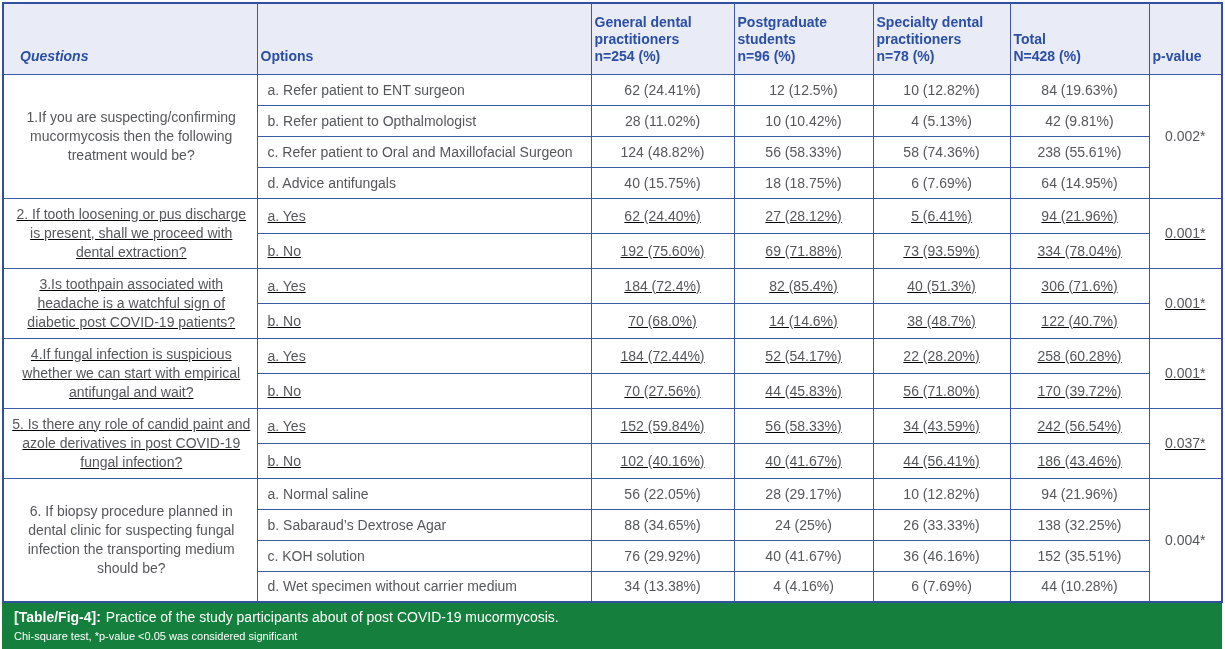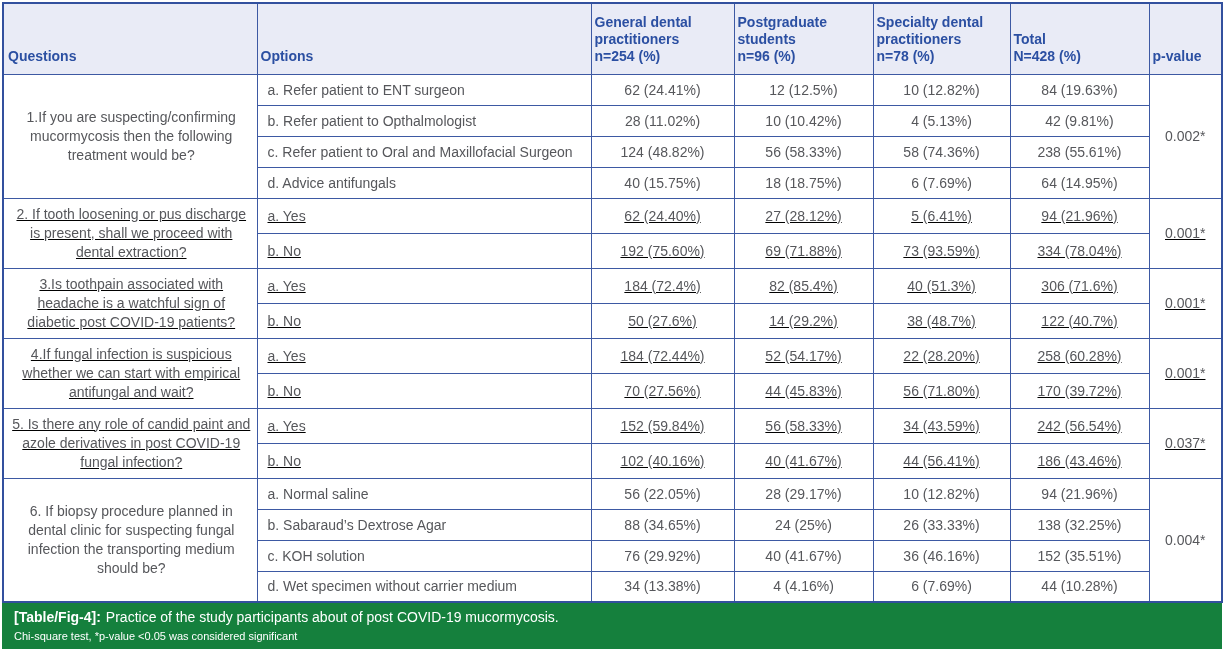--- a/index.html
+++ b/index.html
@@ -24,21 +24,21 @@
   .results th {
     background: #e9ebf6;
     color: #2b4fa2;
     font-size: 14px;
     font-weight: bold;
     vertical-align: bottom;
     text-align: left;
     padding: 4px 3px 9px 3px;
     line-height: 17px;
   }
-  .results th.th-left { text-align: left; padding-left: 4px; }
+  .results th.th-left { text-align: left; padding-left: 16px; font-style: italic; }
   .results th.th-multi { white-space: pre-line; }
 
   
   .results td {
     font-size: 14px;
     color: #56575b;
     vertical-align: middle;
   }
   td.q {
     text-align: center;
@@ -153,22 +153,22 @@
         <td class="q" rowspan="2">3.Is toothpain associated with headache is a watchful sign of diabetic post COVID-19 patients?</td>
         <td class="opt">a. Yes</td>
         <td class="val">184 (72.4%)</td>
         <td class="val">82 (85.4%)</td>
         <td class="val">40 (51.3%)</td>
         <td class="val">306 (71.6%)</td>
         <td class="pv" rowspan="2">0.001*</td>
       </tr>
       <tr class="r35">
         <td class="opt">b. No</td>
-        <td class="val">50 (27.6%)</td>
-        <td class="val">14 (29.2%)</td>
+        <td class="val">70 (68.0%)</td>
+        <td class="val">14 (14.6%)</td>
         <td class="val">38 (48.7%)</td>
         <td class="val">122 (40.7%)</td>
       </tr>
 
       <tr class="r35">
         <td class="q" rowspan="2">4.If fungal infection is suspicious whether we can start with empirical antifungal and wait?</td>
         <td class="opt">a. Yes</td>
         <td class="val">184 (72.44%)</td>
         <td class="val">52 (54.17%)</td>
         <td class="val">22 (28.20%)</td>

